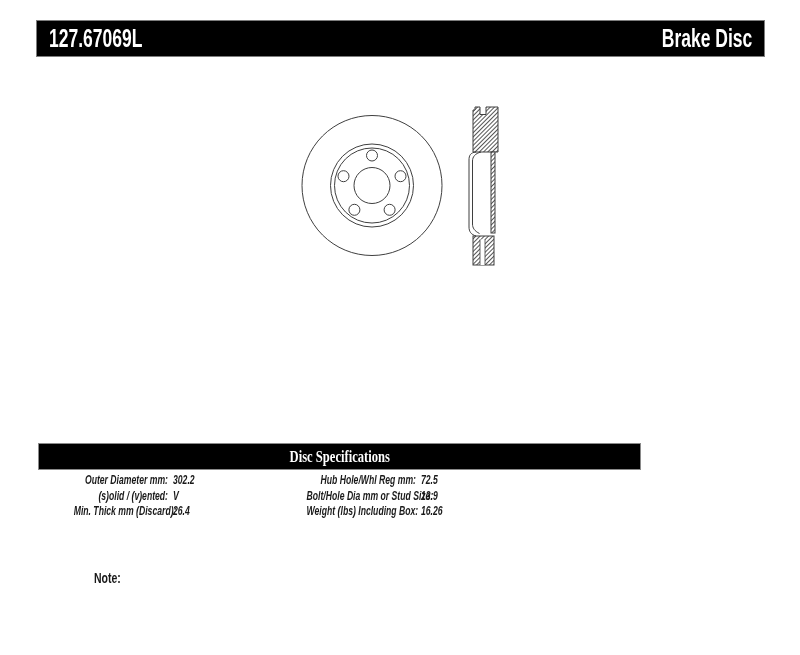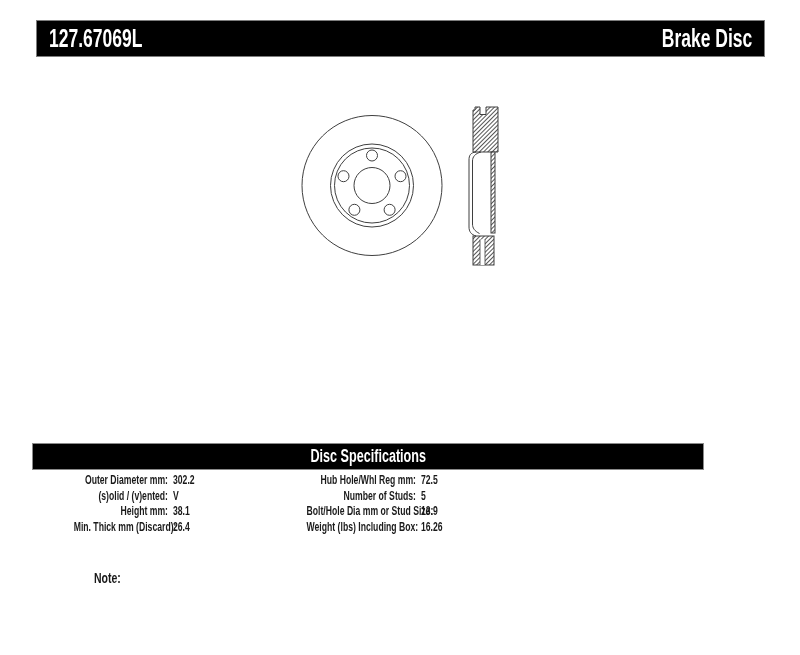--- a/index.html
+++ b/index.html
@@ -20,30 +20,30 @@
   }
   .hdr-left{
     color:#fff;font-size:25px;font-weight:bold;white-space:nowrap;
     transform:scaleX(0.70);transform-origin:0 50%;
   }
   .hdr-right{
     color:#fff;font-size:25px;font-weight:bold;white-space:nowrap;
     transform:scaleX(0.70);transform-origin:100% 50%;
   }
   .spec-bar{
-    position:absolute;left:32px;top:443px;width:672px;height:27px;
+    position:absolute;left:38px;top:443px;width:603px;height:27px;
     background:#000;border:1px solid #8a8a8a;box-sizing:border-box;
-    display:flex;justify-content:center;align-items:center;
+    display:flex;justify-content:center;align-items:center;font-family:Liberation Serif, serif;
   }
   .spec-bar-title{
     color:#fff;font-size:17.5px;font-weight:bold;white-space:nowrap;
     transform:scaleX(0.72);transform-origin:50% 50%;
   }
   
-  .spec-col{position:absolute;top:473px;}
+  .spec-col{position:absolute;top:473px;font-style:italic;}
   .col1{left:37px;}
   .col2{left:264px;}
   .col3{left:530px;}
   .spec-row{display:flex;align-items:baseline;height:15.5px;}
   .spec-label{
     font-size:12px;font-weight:bold;text-align:right;white-space:nowrap;
     transform:scaleX(0.72);transform-origin:100% 50%;
   }
   .col1 .spec-label{width:131px;}
   .col2 .spec-label{width:152px;}
@@ -115,37 +115,29 @@
   <div class="spec-col col1">
     <div class="spec-row">
       <span class="spec-label">Outer Diameter mm:</span>
       <span class="spec-value">302.2</span>
     </div>
     <div class="spec-row">
       <span class="spec-label">(s)olid / (v)ented:</span>
       <span class="spec-value">V</span>
     </div>
     <div class="spec-row">
-      <span class="spec-label">Height mm:</span>
-      <span class="spec-value">38.1</span>
-    </div>
-    <div class="spec-row">
       <span class="spec-label">Min. Thick mm (Discard):</span>
       <span class="spec-value">26.4</span>
     </div>
   </div>
 
   <div class="spec-col col2">
     <div class="spec-row">
       <span class="spec-label">Hub Hole/Whl Reg mm:</span>
       <span class="spec-value">72.5</span>
-    </div>
-    <div class="spec-row">
-      <span class="spec-label">Number of Studs:</span>
-      <span class="spec-value">5</span>
     </div>
     <div class="spec-row">
       <span class="spec-label">Bolt/Hole Dia mm or Stud Size:</span>
       <span class="spec-value">13.9</span>
     </div>
     <div class="spec-row">
       <span class="spec-label">Weight (lbs) Including Box:</span>
       <span class="spec-value">16.26</span>
     </div>
   </div>

